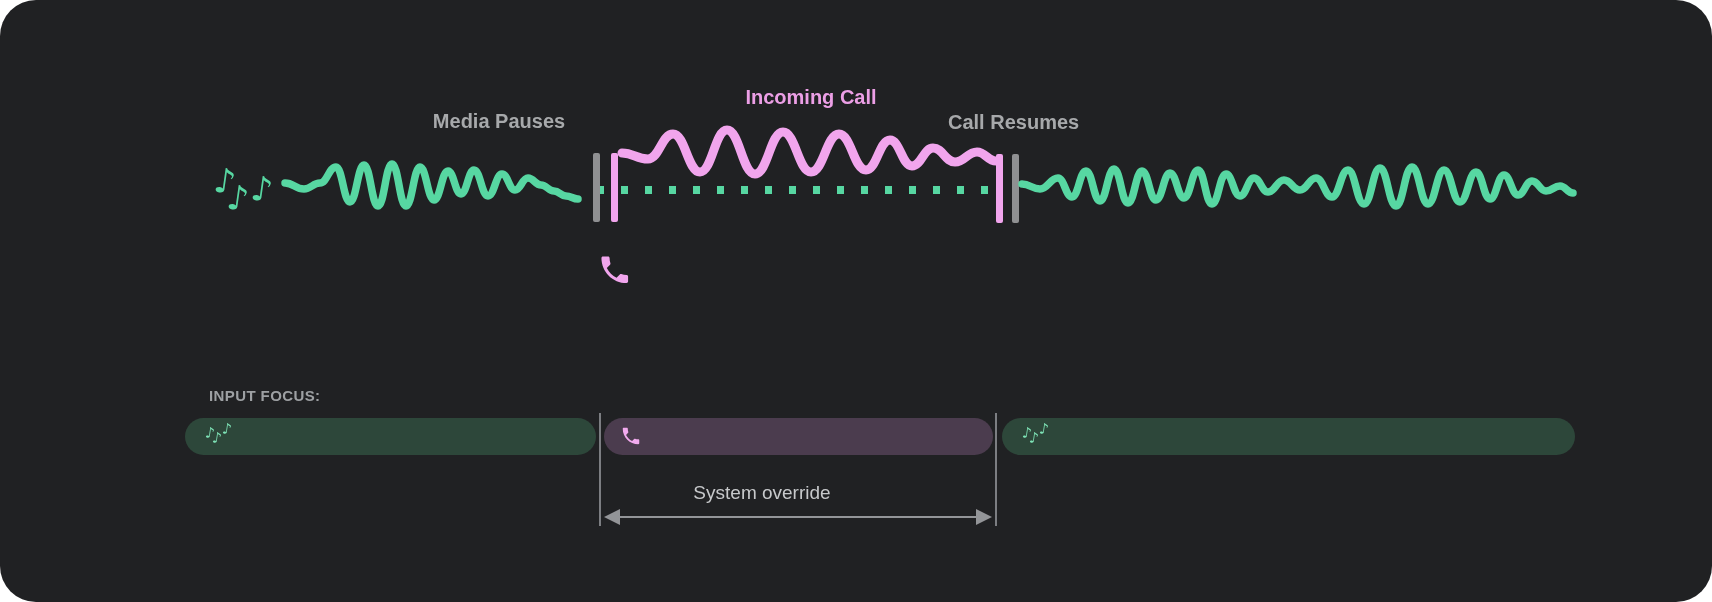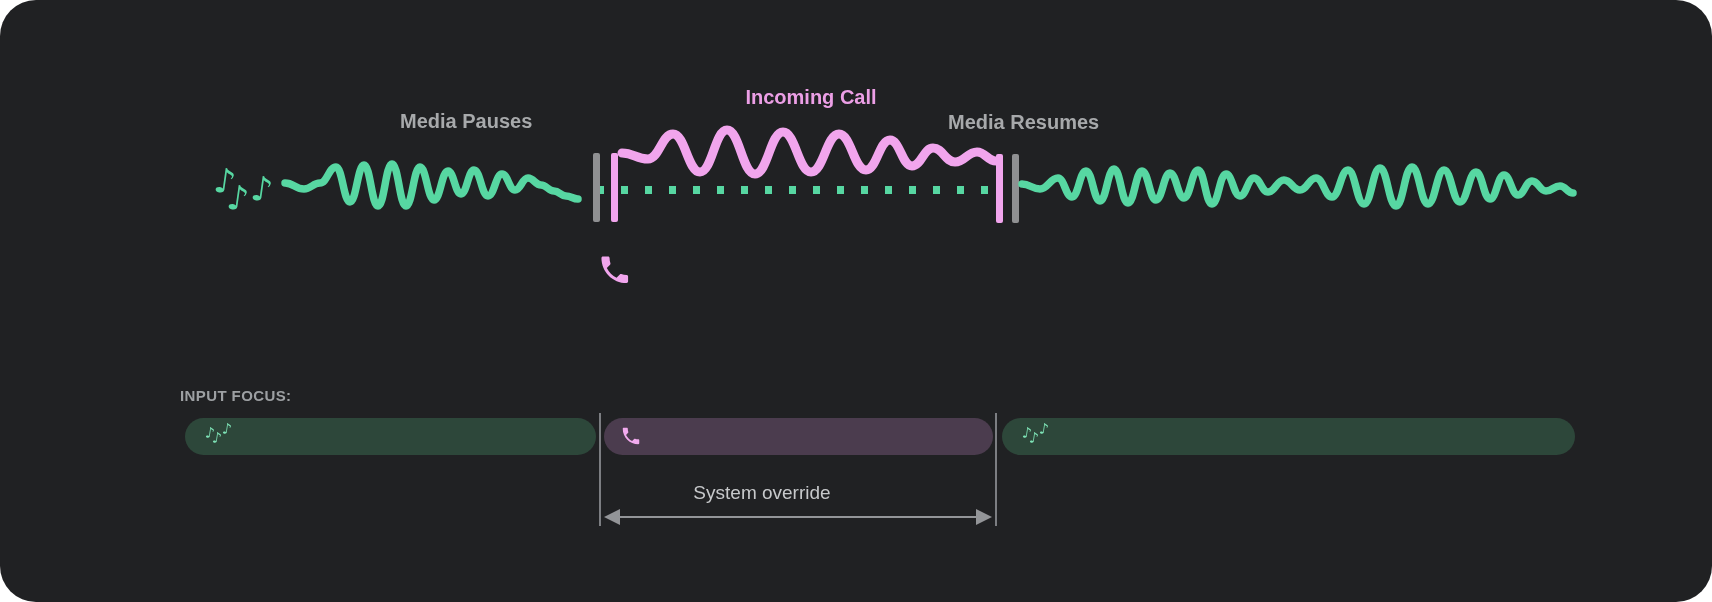--- a/index.html
+++ b/index.html
@@ -3,33 +3,33 @@
 <meta charset="utf-8">
 <style>
   html,body{margin:0;padding:0;background:#ffffff;}
   .stage{position:relative;width:1712px;height:602px;font-family:"Liberation Sans","DejaVu Sans",sans-serif;}
   .panel{position:absolute;inset:0;background:#202123;border-radius:36px;overflow:hidden;}
   .vector-layer{position:absolute;left:0;top:0;width:1712px;height:602px;display:block;}
 
   .lbl{position:absolute;white-space:nowrap;}
   .lbl-gray{color:#a7a9ab;font-size:20px;font-weight:600;}
   .lbl-pink{color:#ec9fe6;font-size:20px;font-weight:600;}
-  .media-pauses{left:400px;top:110px;width:198px;text-align:left;}
+  .media-pauses{left:400px;top:110px;width:198px;text-align:center;}
   .incoming-call{left:691px;top:86px;width:240px;text-align:center;}
   .media-resumes{left:948px;top:111px;}
 
   .notes-icon{position:absolute;color:#57d7a2;}
   .notes-icon span{position:absolute;font-family:"DejaVu Sans",sans-serif;line-height:1;transform:rotate(8deg);}
   .notes-large{left:202px;top:158px;width:80px;height:70px;}
   .notes-large span{font-size:34px;}
   .notes-large .n1{left:12px;top:6px;}
   .notes-large .n2{left:25px;top:23px;}
   .notes-large .n3{left:49px;top:14px;}
 
-  .input-focus-heading{position:absolute;left:180px;top:387px;font-size:15px;font-weight:700;letter-spacing:.4px;color:#9da0a3;}
+  .input-focus-heading{position:absolute;left:209px;top:387px;font-size:15px;font-weight:700;letter-spacing:.4px;color:#9da0a3;}
 
   .focus-bar{position:absolute;top:418px;height:37px;border-radius:18.5px;}
   .bar-media1{left:185px;width:411px;background:#2d473a;}
   .bar-call{left:604px;width:389px;background:#4b3c4e;}
   .bar-media2{left:1002px;width:573px;background:#2d473a;}
 
   .notes-small{position:absolute;left:16px;top:0;width:40px;height:37px;color:#7ee3b6;}
   .notes-small span{position:absolute;font-family:"DejaVu Sans",sans-serif;font-size:15px;line-height:1;transform:rotate(8deg);}
   .notes-small .n1{left:4px;top:8px;}
   .notes-small .n2{left:11px;top:13px;}
@@ -77,21 +77,21 @@
     </svg>
 
     <div class="notes-icon notes-large">
       <span class="n1">♪</span>
       <span class="n2">♪</span>
       <span class="n3">♪</span>
     </div>
 
     <div class="lbl lbl-gray media-pauses">Media Pauses</div>
     <div class="lbl lbl-pink incoming-call">Incoming Call</div>
-    <div class="lbl lbl-gray media-resumes">Media Resumes</div>
+    <div class="lbl lbl-gray media-resumes">Call Resumes</div>
 
     <div class="input-focus-heading">INPUT FOCUS:</div>
 
     <div class="focus-bar bar-media1">
       <div class="notes-small">
         <span class="n1">♪</span>
         <span class="n2">♪</span>
         <span class="n3">♪</span>
       </div>
     </div>

